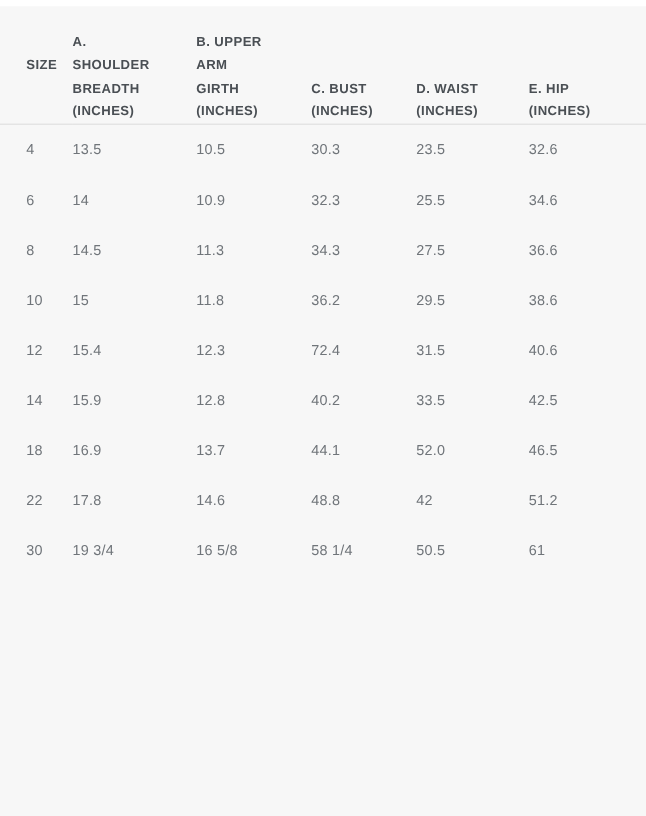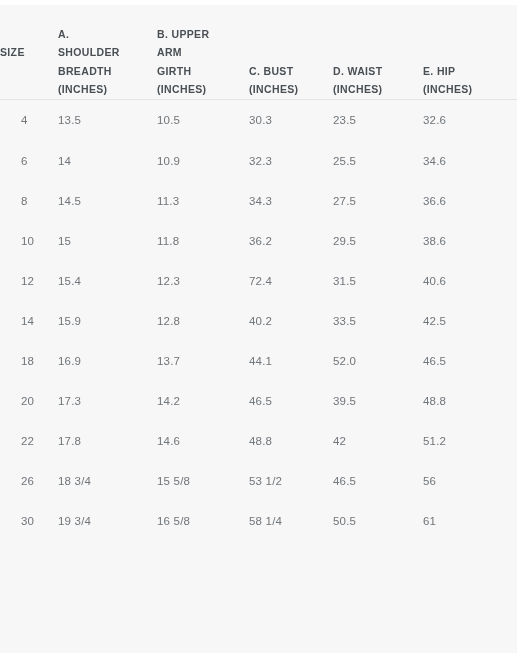--- a/index.html
+++ b/index.html
@@ -56,20 +56,21 @@
     letter-spacing: 0.35px;
     color: #4a4f54;
     text-align: left;
     vertical-align: bottom;
     height: 94px;
     box-sizing: border-box;
     text-transform: uppercase;
     white-space: pre-line;
   }
   thead th.h-size {
+    padding-left: 21px;
     vertical-align: middle;
     padding-bottom: 0;
   }
   thead th.h-a { padding-left: 0; }
 
   thead tr {
     border-bottom: 1px solid #e4e4e4;
   }
 
   tbody td {
@@ -179,44 +180,28 @@
         </tr>
         <tr>
           <td class="cell-size">18</td>
           <td>16.9</td>
           <td>13.7</td>
           <td>44.1</td>
           <td>52.0</td>
           <td>46.5</td>
         </tr>
         <tr>
-          <td class="cell-size">20</td>
-          <td>17.3</td>
-          <td>14.2</td>
-          <td>46.5</td>
-          <td>39.5</td>
-          <td>48.8</td>
-        </tr>
-        <tr>
           <td class="cell-size">22</td>
           <td>17.8</td>
           <td>14.6</td>
           <td>48.8</td>
           <td>42</td>
           <td>51.2</td>
         </tr>
         <tr>
-          <td class="cell-size">26</td>
-          <td>18 3/4</td>
-          <td>15 5/8</td>
-          <td>53 1/2</td>
-          <td>46.5</td>
-          <td>56</td>
-        </tr>
-        <tr>
           <td class="cell-size">30</td>
           <td>19 3/4</td>
           <td>16 5/8</td>
           <td>58 1/4</td>
           <td>50.5</td>
           <td>61</td>
         </tr>
       </tbody>
   </table>
 </div>

